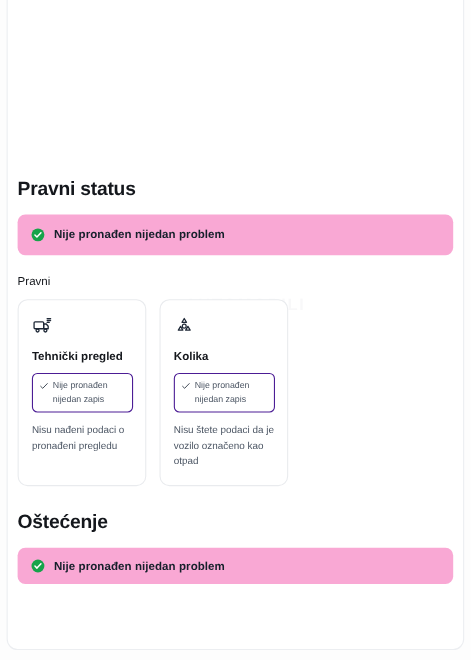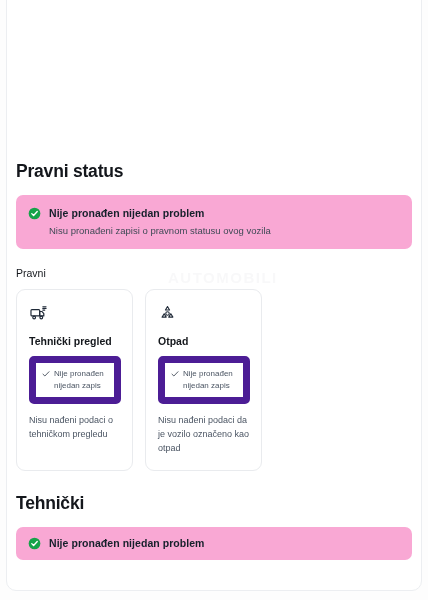--- a/index.html
+++ b/index.html
@@ -162,21 +162,21 @@
   .card-icon { height: 20px; margin-bottom: 11px; color: #1f2937; }
 
   .card-title {
     font-size: 10.5px;
     font-weight: bold;
     color: #14171c;
     margin-bottom: 9px;
   }
 
   .card-chip {
-    border: 7px solid #4c1d95;
+    border: 1px solid #4c1d95;
     border-radius: 5px;
     padding: 5px 6px 6px 6px;
     display: flex;
     align-items: flex-start;
     gap: 4px;
     margin-bottom: 10px;
   }
 
   .chip-check {
     flex: 0 0 auto;
@@ -244,21 +244,20 @@
     <div class="section">
       <div class="section-title">Pravni status</div>
 
       <div class="alert">
         <svg class="check-circle" viewBox="0 0 20 20">
           <circle cx="10" cy="10" r="9" fill="#16a34a"></circle>
           <path d="M5.8 10.2 L8.6 13 L14.2 7" fill="none" stroke="#ffffff" stroke-width="2.1" stroke-linecap="round" stroke-linejoin="round"></path>
         </svg>
         <div class="alert-texts">
           <div class="alert-title">Nije pronađen nijedan problem</div>
-          <div class="alert-desc">Nisu pronađeni zapisi o pravnom statusu ovog vozila</div>
         </div>
       </div>
 
       <div class="sub-label">Pravni</div>
 
       <div class="cards">
 
         <div class="info-card">
           <div class="card-icon">
             <svg width="19" height="19" viewBox="0 0 24 24" fill="none" stroke="#1f2937" stroke-width="1.5" stroke-linecap="round" stroke-linejoin="round">
@@ -269,47 +268,47 @@
               <path d="M17.5 3.5h4M17.5 5.6h4M17.5 7.7h2.4"></path>
             </svg>
           </div>
           <div class="card-title">Tehnički pregled</div>
           <div class="card-chip">
             <svg class="chip-check" viewBox="0 0 12 12">
               <path d="M1.5 6.3 L4.3 9 L10.5 2.6" fill="none" stroke="#3a4350" stroke-width="1.3" stroke-linecap="round" stroke-linejoin="round"></path>
             </svg>
             <div class="chip-text">Nije pronađen nijedan zapis</div>
           </div>
-          <div class="card-desc">Nisu nađeni podaci o tehničkom pregledu</div>
+          <div class="card-desc">Nisu nađeni podaci o pronađeni pregledu</div>
         </div>
 
         <div class="info-card">
           <div class="card-icon">
             <svg width="19" height="19" viewBox="0 0 24 24" fill="none" stroke="#1f2937" stroke-width="1.4" stroke-linecap="round" stroke-linejoin="round">
               <path d="M12 3.2 14.6 7.6 9.4 7.6z"></path>
               <path d="M5.2 16.6 7.8 12.2 10.4 16.6z"></path>
               <path d="M13.6 16.6 16.2 12.2 18.8 16.6z"></path>
               <circle cx="12" cy="12" r="2.2"></circle>
             </svg>
           </div>
-          <div class="card-title">Otpad</div>
+          <div class="card-title">Kolika</div>
           <div class="card-chip">
             <svg class="chip-check" viewBox="0 0 12 12">
               <path d="M1.5 6.3 L4.3 9 L10.5 2.6" fill="none" stroke="#3a4350" stroke-width="1.3" stroke-linecap="round" stroke-linejoin="round"></path>
             </svg>
             <div class="chip-text">Nije pronađen nijedan zapis</div>
           </div>
-          <div class="card-desc">Nisu nađeni podaci da je vozilo označeno kao otpad</div>
+          <div class="card-desc">Nisu štete podaci da je vozilo označeno kao otpad</div>
         </div>
 
       </div>
     </div>
 
     <div class="section">
-      <div class="section-title">Tehnički</div>
+      <div class="section-title">Oštećenje</div>
 
       <div class="alert compact">
         <svg class="check-circle" viewBox="0 0 20 20">
           <circle cx="10" cy="10" r="9" fill="#16a34a"></circle>
           <path d="M5.8 10.2 L8.6 13 L14.2 7" fill="none" stroke="#ffffff" stroke-width="2.1" stroke-linecap="round" stroke-linejoin="round"></path>
         </svg>
         <div class="alert-title">Nije pronađen nijedan problem</div>
       </div>
 
     </div>

